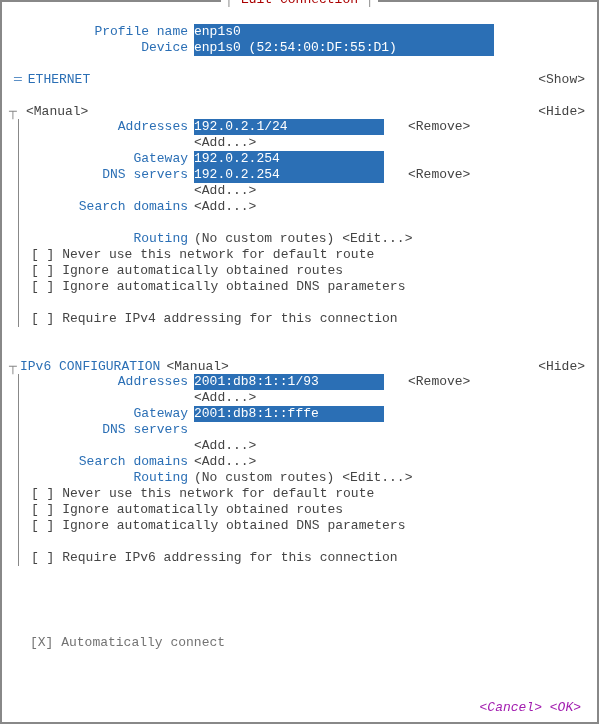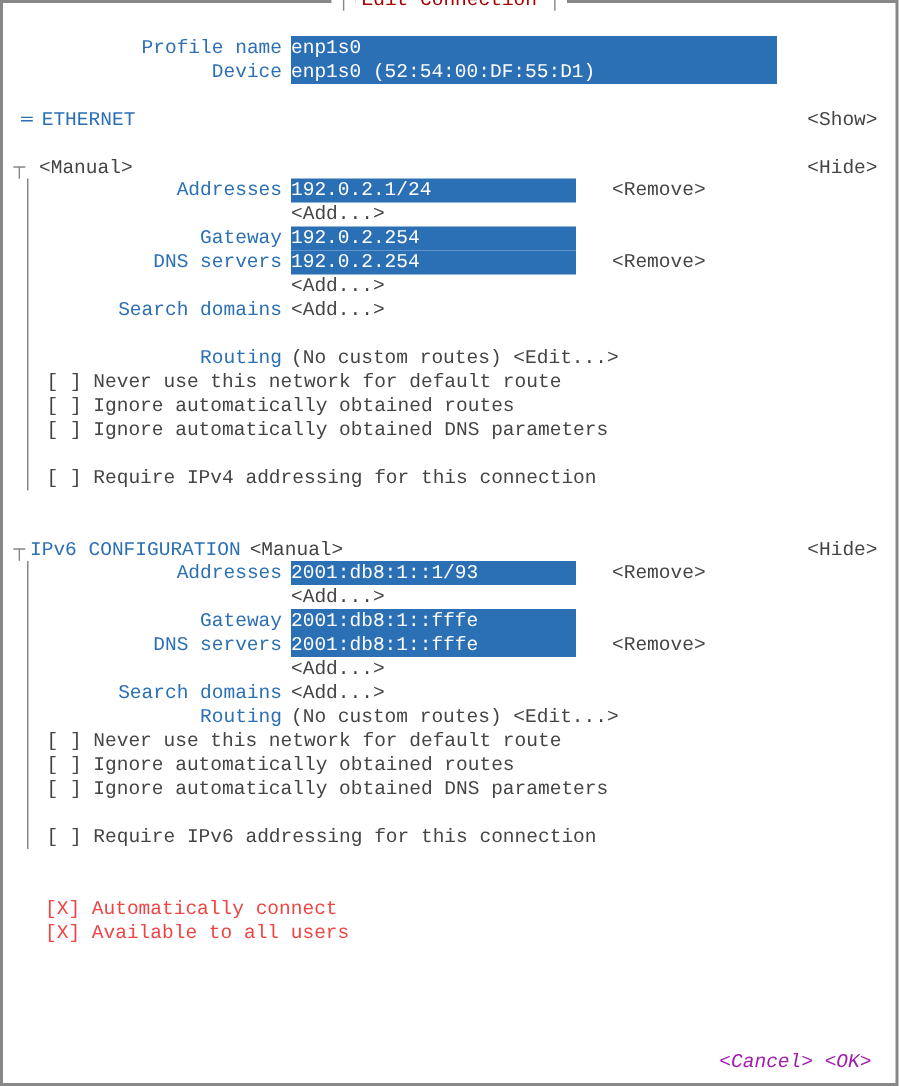--- a/index.html
+++ b/index.html
@@ -40,21 +40,21 @@
     padding-right: 6px;
     white-space: pre;
   }
   .value-col { flex: 1; }
   .input-hi {
     display: inline-block;
     background: #2b6fb5;
     color: #fff;
     white-space: pre;
   }
-  .input-hi.w308 { width: 324px; }
+  .input-hi.w308 { width: 300px; }
   .input-hi.w190 { width: 190px; }
   .section-head {
     display: flex;
     color: #2b6fb5;
     margin-top: 16px;
   }
   .section-head .bar { color: #2b6fb5; padding-right: 6px; }
   .section-head .spacer { flex: 1; }
   .section-head .toggle { color: #444; }
   .section-head .sect-name { color: #2b6fb5; }
@@ -70,21 +70,21 @@
   .row .lbl {
     width: 175px;
     text-align: right;
     color: #2b6fb5;
     padding-right: 6px;
     white-space: pre;
   }
   .row .val { flex: 1; }
   .plain { color: #444; }
   .checkbox-row { color: #444; padding-left: 12px; white-space: pre; }
-  .top-checkbox { padding-left: 16px; color: #ef4444; white-space: pre; }
+  .top-checkbox { padding-left: 16px; color: #737373; white-space: pre; margin-top: 37px; }
   .bottom-actions {
     position: absolute;
     bottom: 6px;
     right: 16px;
     color: #a21caf;
     font-style: italic;
   }
   .gap { height: 16px; }
   .after-val { padding-left: 24px; color: #444; }
 </style>
@@ -180,23 +180,20 @@
     <div class="row">
         <div class="lbl"></div>
         <div class="val plain">&lt;Add...&gt;</div>
       </div>
     <div class="row">
       <div class="lbl">Gateway</div>
       <div class="val"><span class="input-hi w190">2001:db8:1::fffe</span></div>
     </div>
     <div class="row">
       <div class="lbl">DNS servers</div>
-      <div class="val">
-        <span class="input-hi w190">2001:db8:1::fffe</span><span class="after-val">&lt;Remove&gt;</span>
-      </div>
     </div>
     <div class="row">
         <div class="lbl"></div>
         <div class="val plain">&lt;Add...&gt;</div>
       </div>
     <div class="row">
       <div class="lbl">Search domains</div>
       <div class="val plain">&lt;Add...&gt;</div>
     </div>
     <div class="row">
@@ -207,19 +204,18 @@
     <div class="checkbox-row">[ ] Ignore automatically obtained routes</div>
     <div class="checkbox-row">[ ] Ignore automatically obtained DNS parameters</div>
     <div class="gap"></div>
     <div class="checkbox-row">[ ] Require IPv6 addressing for this connection</div>
   </div>
 
   <div class="gap"></div>
   <div class="gap"></div>
 
   <div class="top-checkbox">[X] Automatically connect</div>
-  <div class="top-checkbox">[X] Available to all users</div>
 
   <div class="bottom-actions">
     <span>&lt;Cancel&gt;</span>
     <span>&lt;OK&gt;</span>
   </div>
 </div>
 
 </body></html>

